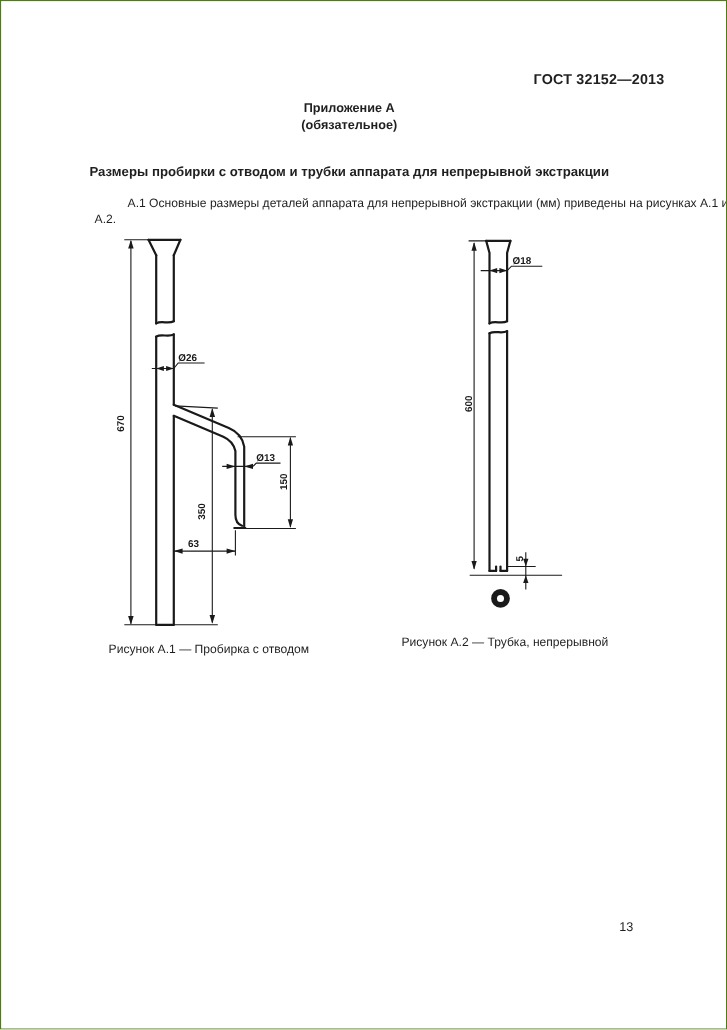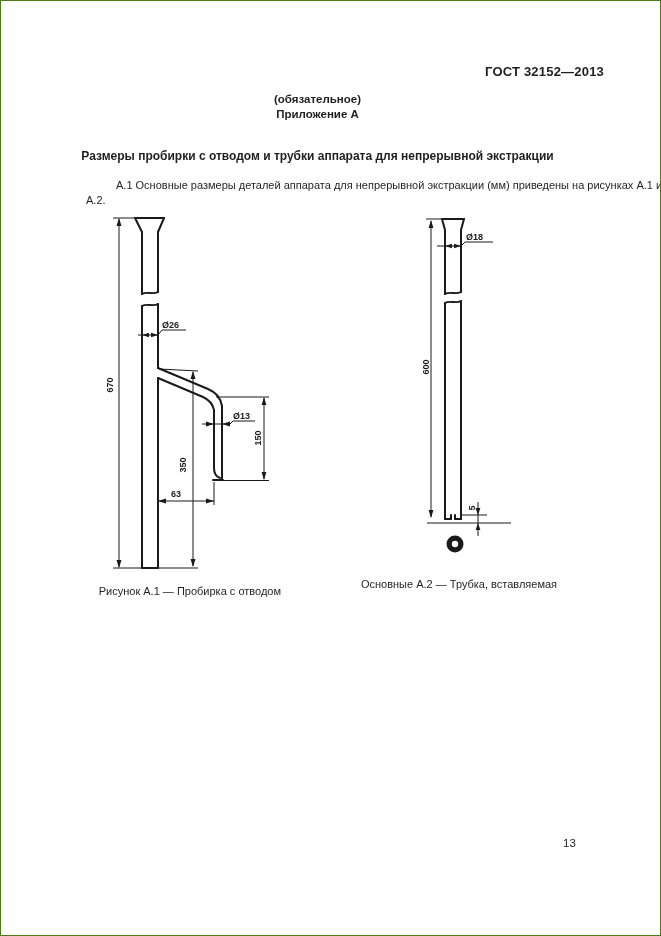--- a/index.html
+++ b/index.html
@@ -38,22 +38,22 @@
   .dim-label{font-family:"Liberation Sans",sans-serif;font-size:9px;font-weight:bold;fill:#1a1a1a;}
 </style>
 </head>
 <body>
 
 <div class="page">
 
   <div class="doc-code">ГОСТ 32152—2013</div>
 
   <div class="appendix">
+    <div>Приложение А</div>
     <div>(обязательное)</div>
-    <div>Приложение А</div>
   </div>
 
   <div class="sec-title">Размеры пробирки с отводом и трубки аппарата для непрерывной экстракции</div>
 
   <div class="para">
     <span class="l1">А.1  Основные размеры деталей аппарата для непрерывной экстракции (мм) приведены на рисунках А.1 и</span>
     <span class="l2">А.2.</span>
   </div>
 
   <svg class="fig-svg" style="left:95px;top:205px;" width="200" height="370" viewBox="0 0 200 370">
@@ -172,18 +172,18 @@
 
     <g>
       <circle cx="54" cy="338" r="8.5" fill="#1a1a1a"></circle>
       <circle cx="54" cy="338" r="3.2" fill="#ffffff"></circle>
     </g>
   </svg>
 
   <div class="caption cap-a1">Рисунок А.1 — Пробирка с отводом</div>
 
   <div class="caption cap-a2">
-    <div>Основные А.2 — Трубка, вставляемая</div>
+    <div>Рисунок А.2 — Трубка, непрерывной</div>
   </div>
 
   <div class="page-num">13</div>
 
 </div>
 
 </body></html>

